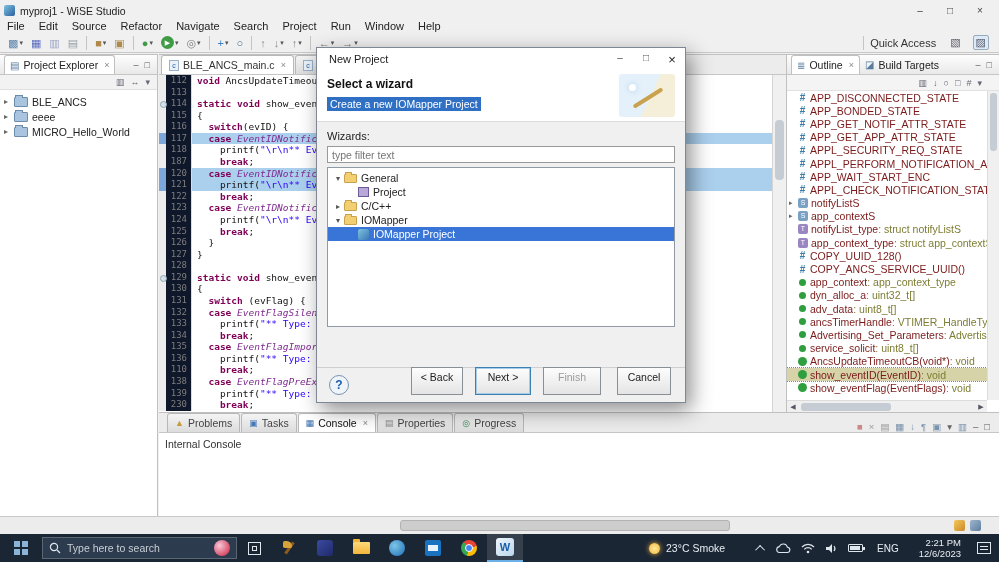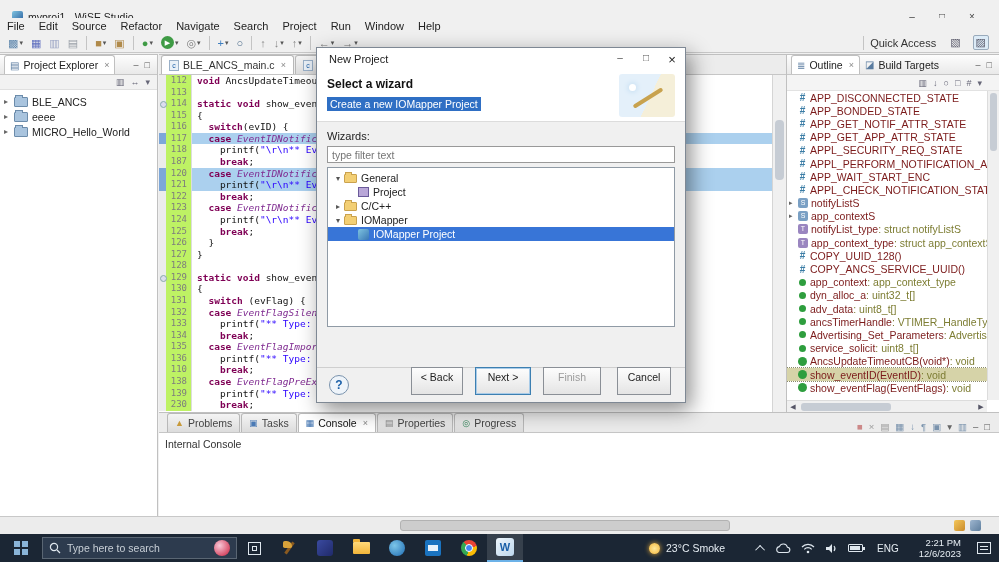--- a/index.html
+++ b/index.html
@@ -1,21 +1,21 @@
 <!DOCTYPE html>
 <html><head>
 <meta charset="utf-8">
 <style>
   * { margin:0; padding:0; box-sizing:border-box; }
   html,body { width:999px; height:562px; overflow:hidden; }
   body { font-family:"Liberation Sans", sans-serif; font-size:11px; color:#222; background:#f0f0f0; position:relative; }
   #app { position:absolute; inset:0; }
 
   
-  #titlebar { position:absolute; left:0; top:8px; width:999px; height:17px; background:#f0f0f0; display:flex; align-items:center; padding:0 12px; font-size:10.5px; }
+  #titlebar { position:absolute; left:0; top:2px; width:999px; height:17px; background:#f0f0f0; display:flex; align-items:center; padding:0 4px; font-size:10.5px; }
   .app-ico { width:11px; height:11px; background:linear-gradient(135deg,#7ec3e0,#2a5f9e); border-radius:2px; margin-right:5px; }
   .win-controls { margin-left:auto; display:flex; }
   .win-controls span { width:30px; text-align:center; color:#444; font-size:10px; cursor:default; }
 
   
   #menubar { position:absolute; left:0; top:18px; width:999px; height:16px; background:#f0f0f0; display:flex; align-items:center; }
   .mi { padding:0 7px; height:16px; line-height:16px; }
 
   
   #toolbar { position:absolute; left:0; top:33px; width:999px; height:20px; background:#f0f0f0; border-bottom:1px solid #c8c8c8; display:flex; align-items:center; padding:0 4px; }
@@ -50,21 +50,21 @@
   #editor-area { position:absolute; left:159px; top:54px; width:627px; height:358px; background:#fff; border-top:1px solid #c0c0c0; }
   .etabs { height:20px; background:#ececec; border-bottom:1px solid #c6c6c6; display:flex; align-items:flex-end; padding-left:2px; }
   .etab { height:19px; display:flex; align-items:center; padding:0 7px; font-size:10.5px; border:1px solid #b8b8b8; border-bottom:none; background:linear-gradient(#f4f4f4,#dcdcdc); margin-right:1px; border-radius:3px 3px 0 0; color:#333; }
   .etab.active { background:#fff; }
   .ficon { width:10px; height:11px; background:#eaf1f8; border:1px solid #9ab0c8; font-size:7px; line-height:9px; text-align:center; color:#1a5fa8; margin-right:4px; }
   #code { position:absolute; left:0; top:20px; right:14px; bottom:0; overflow:hidden; font-family:"DejaVu Sans Mono", monospace; font-size:9.5px; }
   .cline { display:flex; height:11.58px; line-height:11.58px; white-space:pre; }
   .annot { width:7px; background:#ececec; position:relative; }
   .cline.hl .annot { background:#7da7d9; }
   .cline.mk .annot::after { content:""; position:absolute; left:1px; top:3px; width:5px; height:5px; border:1px solid #8aa; border-radius:50%; background:#dde; }
-  .lnum { width:26px; text-align:right; padding-right:4px; color:#7d7d7d; background:#bef264; border-right:1px solid #ddd; font-size:9px; }
+  .lnum { width:26px; text-align:right; padding-right:4px; color:#7d7d7d; background:#0f172a; border-right:1px solid #ddd; font-size:9px; }
   .ctext { padding-left:5px; flex:1; }
   .cline.hl .ctext { background:#abd0ee; }
   .seg-k { color:#7f0055; font-weight:bold; }
   .seg-e { color:#7f2a90; font-style:italic; }
   .seg-s { color:#2a00ff; }
   .seg-p { color:#111; }
   .seg-f { color:#111; }
   #editor-vscroll { position:absolute; right:0; top:20px; width:14px; bottom:0; background:#f0f0f0; border-left:1px solid #d5d5d5; }
   #editor-vthumb { position:absolute; left:2px; right:2px; top:45px; height:60px; background:#c6ccd4; border-radius:4px; }
 

